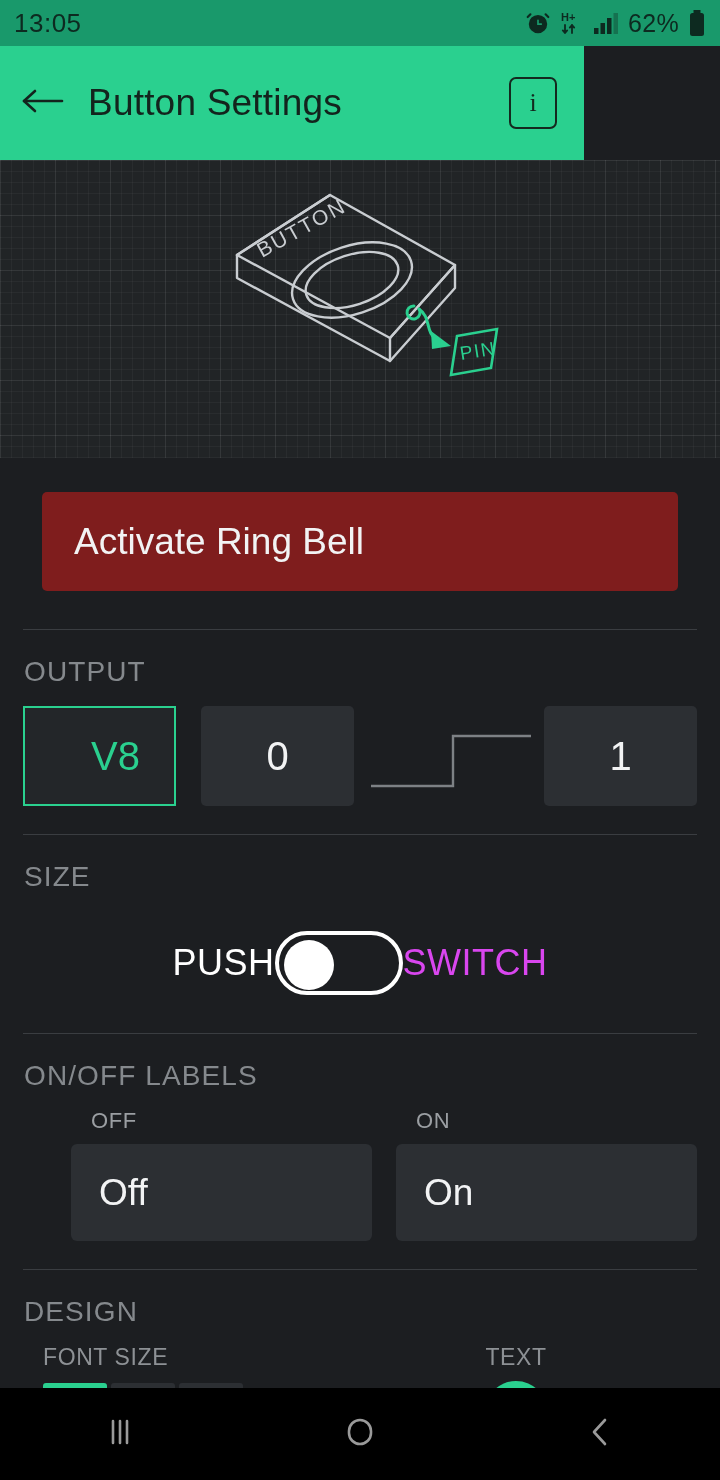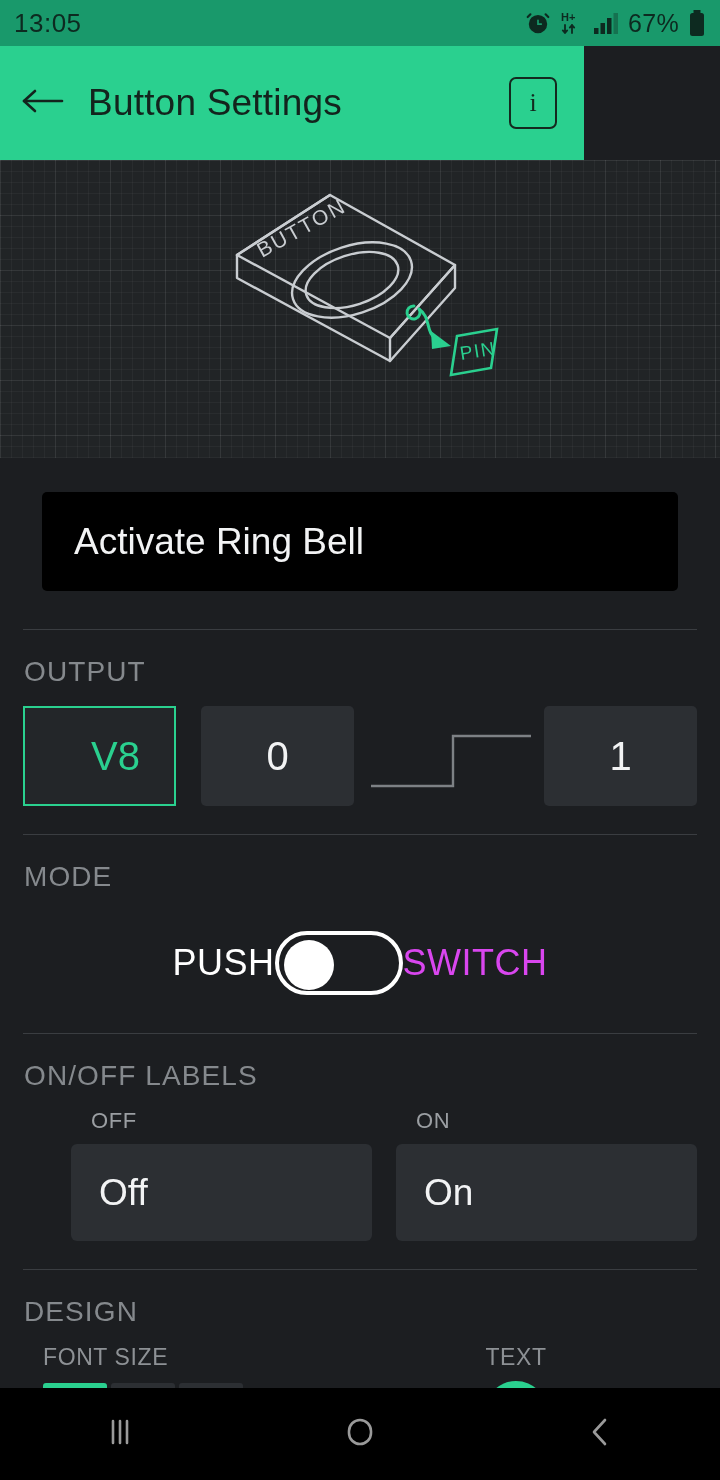--- a/index.html
+++ b/index.html
@@ -53,21 +53,21 @@
     background-size: 11px 11px, 11px 11px, 55px 55px, 55px 55px;
     overflow: hidden;
   }
   .hero svg { position: absolute; top: 0; left: 0; }
 
   
   .content { position: absolute; top: 458px; left: 0; width: 720px; }
 
   .name-field {
     margin: 34px 42px 0 42px; height: 99px;
-    background: #000000; border-radius: 5px;
+    background: #7f1d1d; border-radius: 5px;
     display: flex; align-items: center; padding: 0 32px;
     color: #f2f3f4; font-size: 37px;
   }
 
   .section { margin: 0 23px; padding-top: 16px; }
   .section-rule { height: 1px; background: #3a3d41; margin: 0 23px; }
   .section-label {
     color: #85898d; font-size: 28px; letter-spacing: 1.1px;
     padding: 10px 0 0 1px;
   }
@@ -168,21 +168,21 @@
         </svg>
       </span>
       <span>
         <svg width="26" height="24" viewBox="0 0 26 24">
           <rect x="1" y="17" width="4.5" height="6" fill="#0d2a20"></rect>
           <rect x="7.5" y="12" width="4.5" height="11" fill="#0d2a20"></rect>
           <rect x="14" y="7" width="4.5" height="16" fill="#0d2a20"></rect>
           <rect x="20.5" y="2" width="4.5" height="21" fill="#0d2a20" opacity="0.35"></rect>
         </svg>
       </span>
-      <span class="status-batt">67%</span>
+      <span class="status-batt">62%</span>
       <span>
         <svg width="18" height="27" viewBox="0 0 18 27">
           <rect x="5.5" y="0" width="7" height="3" fill="#0d2a20"></rect>
           <rect x="2" y="3" width="14" height="23" rx="2.5" fill="#0d2a20"></rect>
         </svg>
       </span>
     </div>
   </div>
 
   <div class="appbar">
@@ -251,21 +251,21 @@
         </svg>
         <div class="val-box last">
           <span>1</span>
         </div>
       </div>
     </div>
 
     <div style="height:28px"></div>
     <div class="section-rule"></div>
     <div class="section">
-      <div class="section-label">MODE</div>
+      <div class="section-label">SIZE</div>
       <div class="mode-row">
         <div class="mode-label active">PUSH</div>
         <div class="toggle">
           <div class="knob"></div>
         </div>
         <div class="mode-label inactive">SWITCH</div>
       </div>
     </div>
 
     <div style="height:30px"></div>

